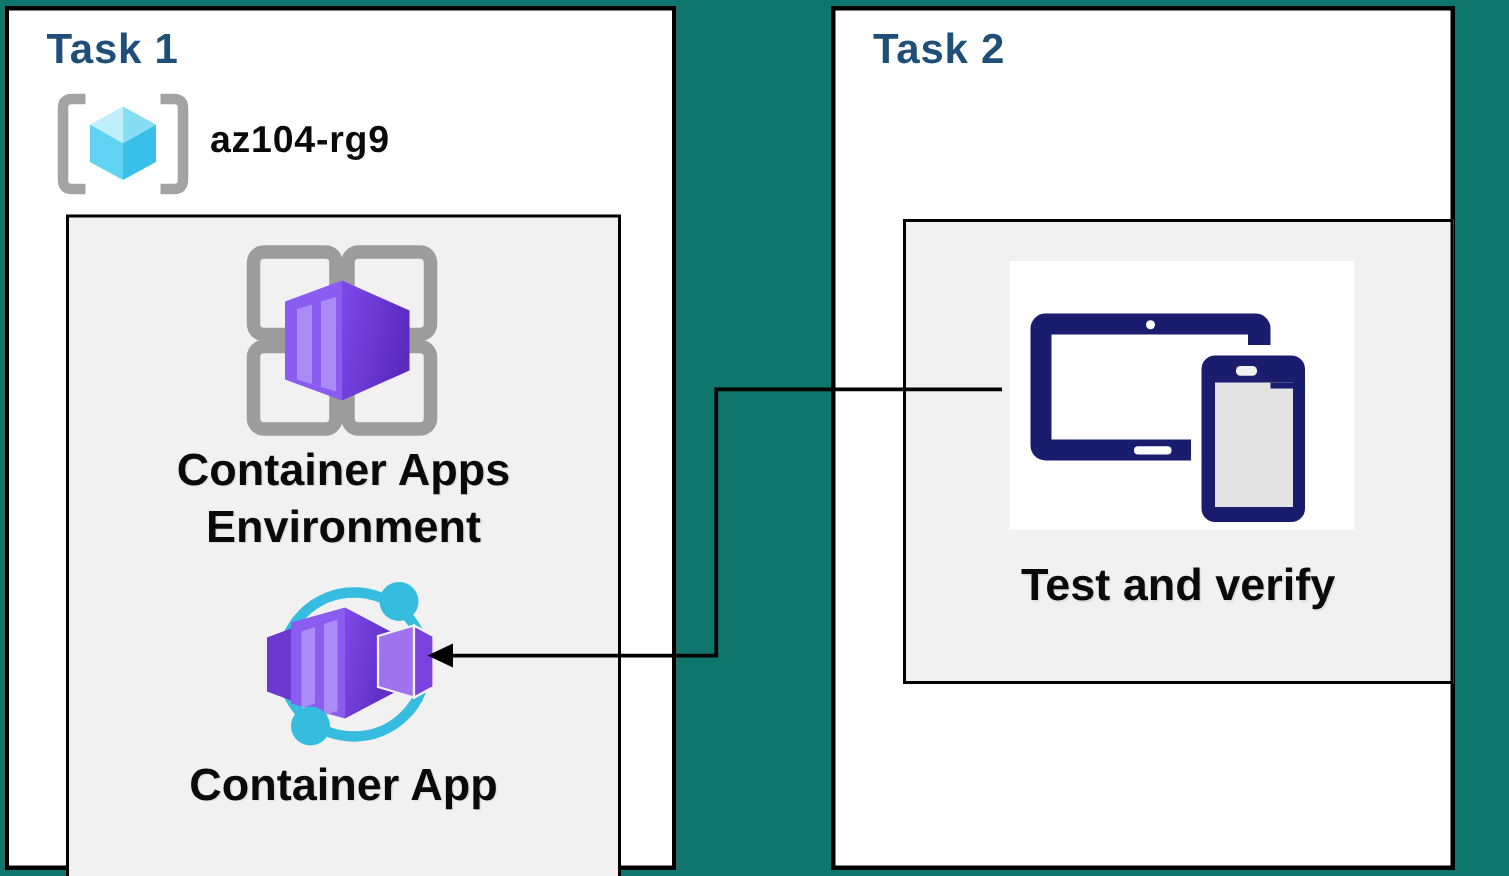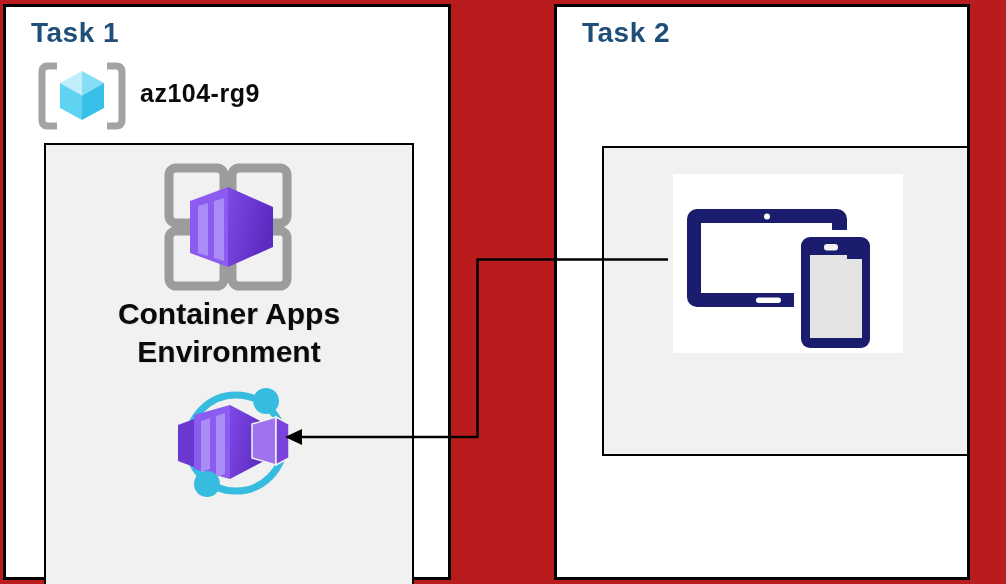--- a/index.html
+++ b/index.html
@@ -1,17 +1,17 @@
 <!DOCTYPE html>
 <html><head>
 <meta charset="utf-8">
 <style>
   html,body { margin:0; padding:0; background:#ffffff; }
   .page {
-    position:relative; width:1006px; height:584px; background:#b91c1c;
+    position:relative; width:1006px; height:584px; background:#0f766e;
     font-family:"Liberation Sans", sans-serif; overflow:hidden;
   }
   .task-box {
     position:absolute; top:4px; height:576px; border:3px solid #000;
     background:#ffffff; box-sizing:border-box;
   }
   #task1-box { left:3px;   width:448px; }
   #task2-box { left:554px; width:416px; }
   .task-title {
     position:absolute; left:25px; top:10px;
@@ -110,20 +110,21 @@
           <polygon points="56,22 94,42 94,76 56,96" fill="url(#gApp)"></polygon>
           <polygon points="20,32 56,22 56,96 20,86" fill="#8B5CF0"></polygon>
           <polygon points="27,38 36,35 36,86 27,89" fill="#A98CF5"></polygon>
           <polygon points="42,33 51,30 51,91 42,94" fill="#A98CF5"></polygon>
           <polygon points="78,41 102,34 102,82 78,75" fill="#9F72F0" stroke="#F1F1F1" stroke-width="1.5"></polygon>
           <polygon points="102,34 115,41 115,75 102,82" fill="#7C42DE" stroke="#F1F1F1" stroke-width="1.5"></polygon>
           <circle cx="92" cy="18" r="13" fill="#35BCDF"></circle>
           <circle cx="33" cy="101" r="13" fill="#35BCDF"></circle>
         </svg>
       </div>
+      <div class="node-label" id="app-label">Container App</div>
 
     </div>
   </div>
 
   <div class="task-box" id="task2-box">
     <div class="task-title">Task 2</div>
 
     <div class="inner-box" id="inner2">
 
       <div id="device-box">
@@ -134,20 +135,21 @@
           <circle cx="94" cy="42.5" r="3" fill="#ffffff"></circle>
           <rect x="83" y="123.5" width="25" height="5.5" rx="2.7" fill="#ffffff"></rect>
 
           <rect x="121" y="56" width="82" height="123" rx="13" fill="#ffffff"></rect>
           <rect x="128" y="63" width="69" height="111" rx="9" fill="#1A1C6E"></rect>
           <rect x="137" y="81" width="52" height="83" fill="#E4E4E4"></rect>
           <rect x="174" y="81" width="15" height="4" fill="#1A1C6E"></rect>
           <rect x="151" y="70" width="14" height="6.5" rx="3" fill="#F2F2F2"></rect>
         </svg>
       </div>
+      <div class="node-label" id="verify-label">Test and verify</div>
 
     </div>
   </div>
 
   <svg class="connector" width="1006" height="584" viewBox="0 0 1006 584">
     <path d="M668,259.5 H477.5 V437 H301" fill="none" stroke="#000000" stroke-width="2.5"></path>
     <polygon points="285,437 302,429 302,445" fill="#000000"></polygon>
   </svg>
 
 </div>

